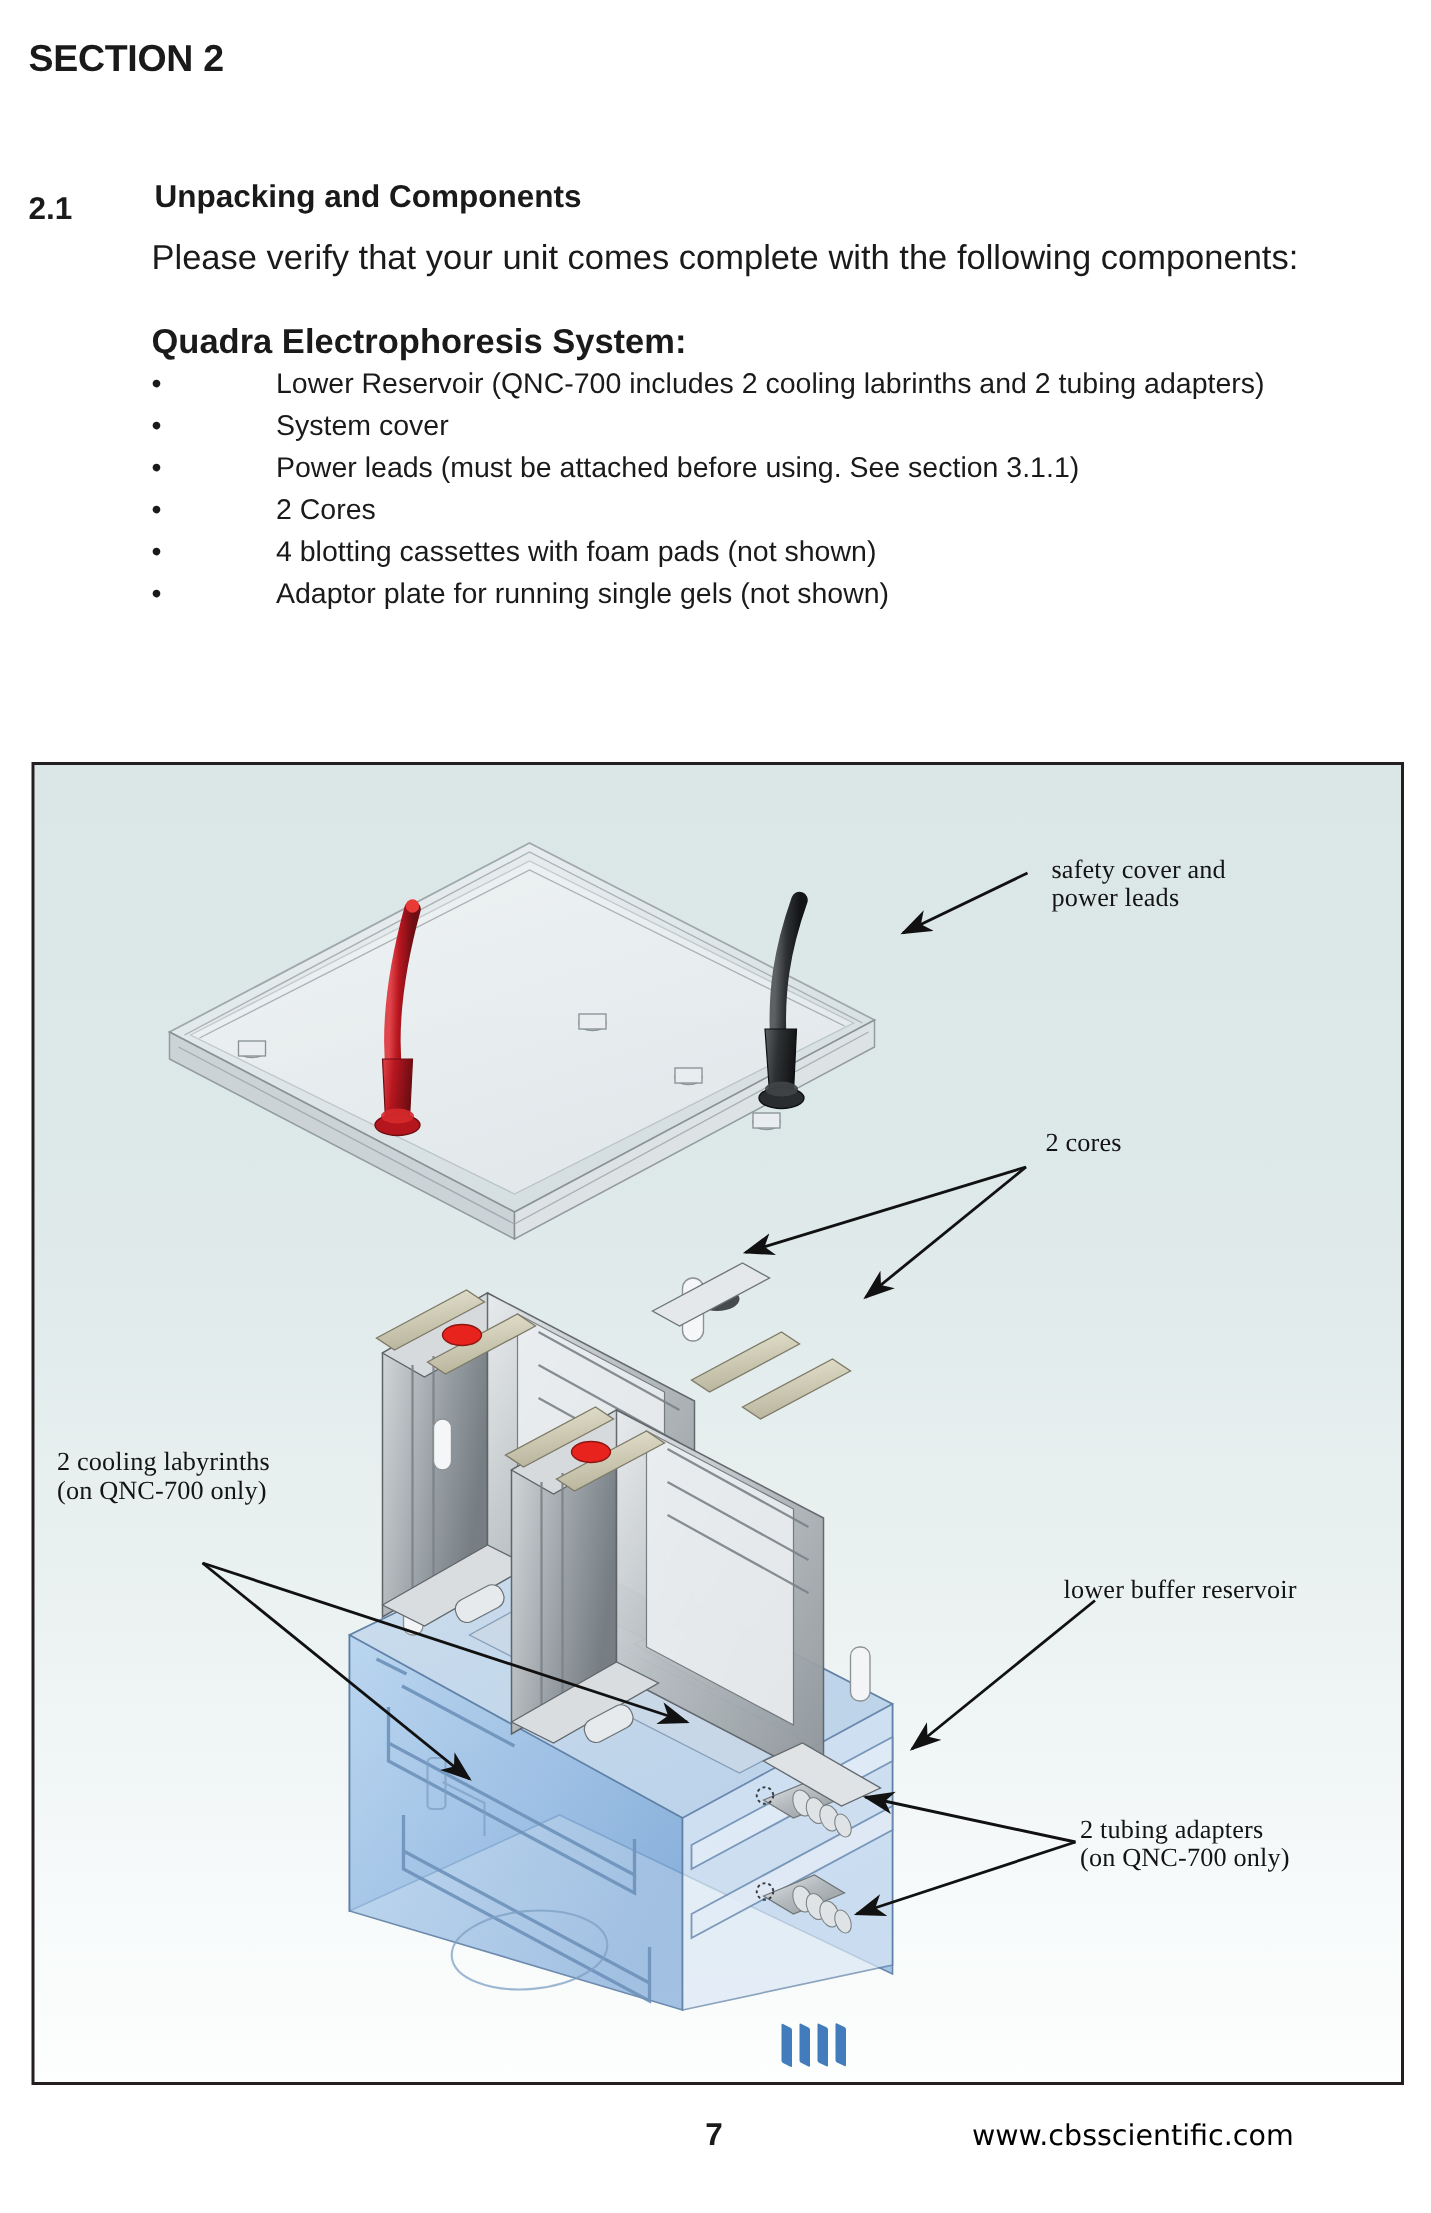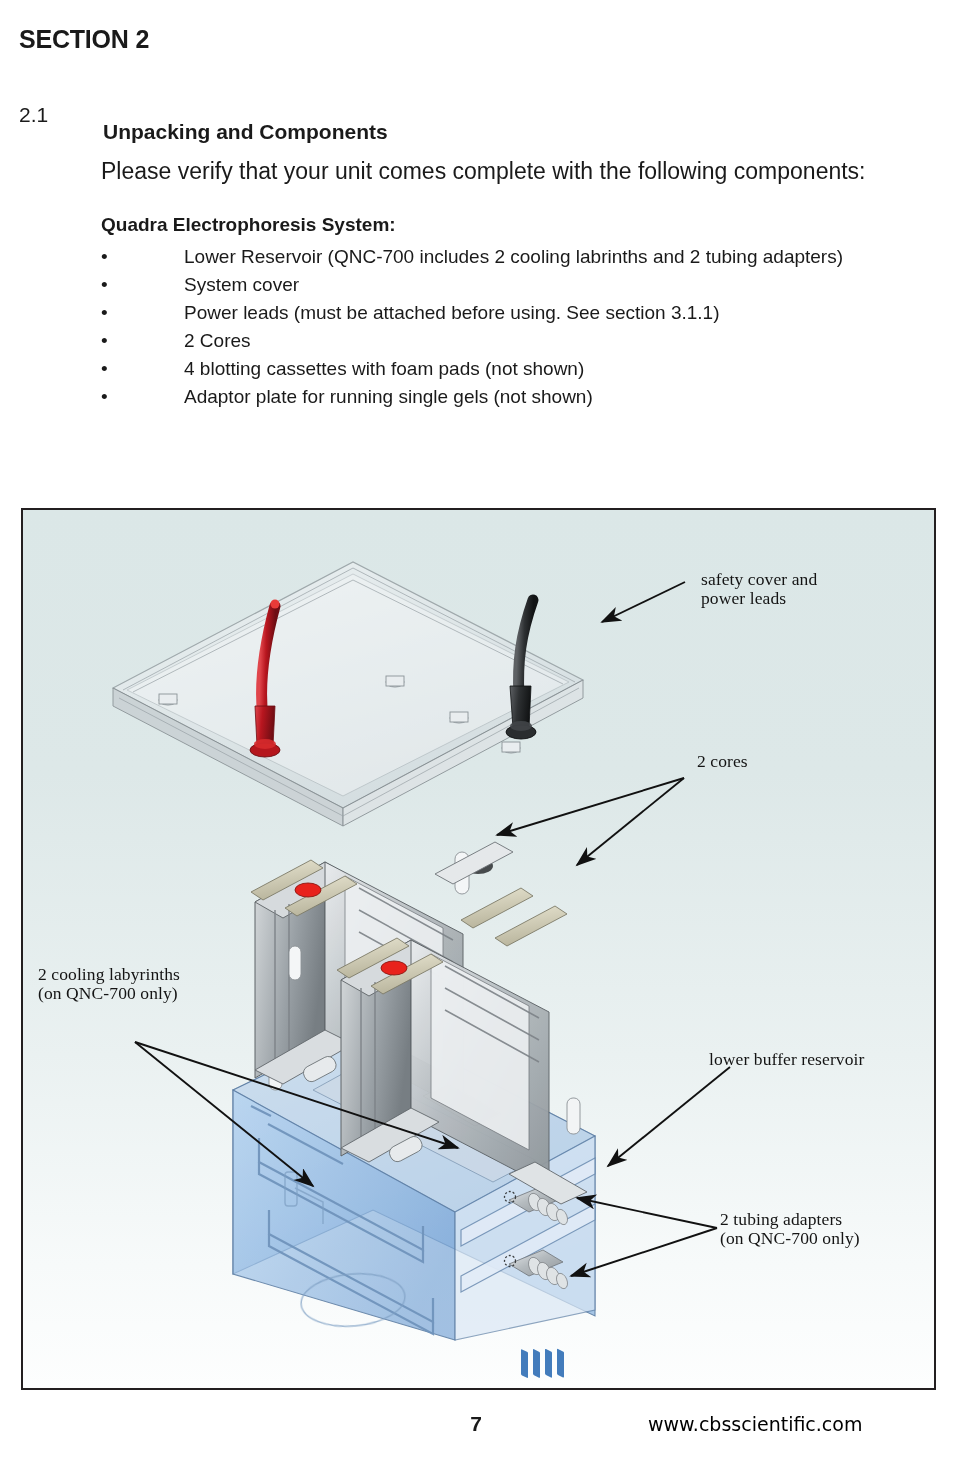--- a/index.html
+++ b/index.html
@@ -26,43 +26,43 @@
     font-size: 25px;
     font-weight: bold;
     letter-spacing: -0.2px;
     line-height: 34px;
   }
   .sec-head .l2 { display: block; }
 
   .sub-num {
     position: absolute;
     left: 19px;
-    top: 103px;
+    top: 128px;
     font-size: 21px;
-    font-weight: normal;
+    font-weight: bold;
   }
   .sub-title {
     position: absolute;
     left: 103px;
     top: 120px;
     font-size: 21px;
     font-weight: bold;
   }
   .intro {
     position: absolute;
     left: 101px;
     top: 159px;
     font-size: 23px;
     line-height: 25px;
   }
   .list-head {
     position: absolute;
     left: 101px;
     top: 214px;
-    font-size: 19px;
+    font-size: 23px;
     font-weight: bold;
   }
   .bullets {
     position: absolute;
     left: 101px;
     top: 243px;
     width: 830px;
   }
   .bullet-row {
     display: flex;

